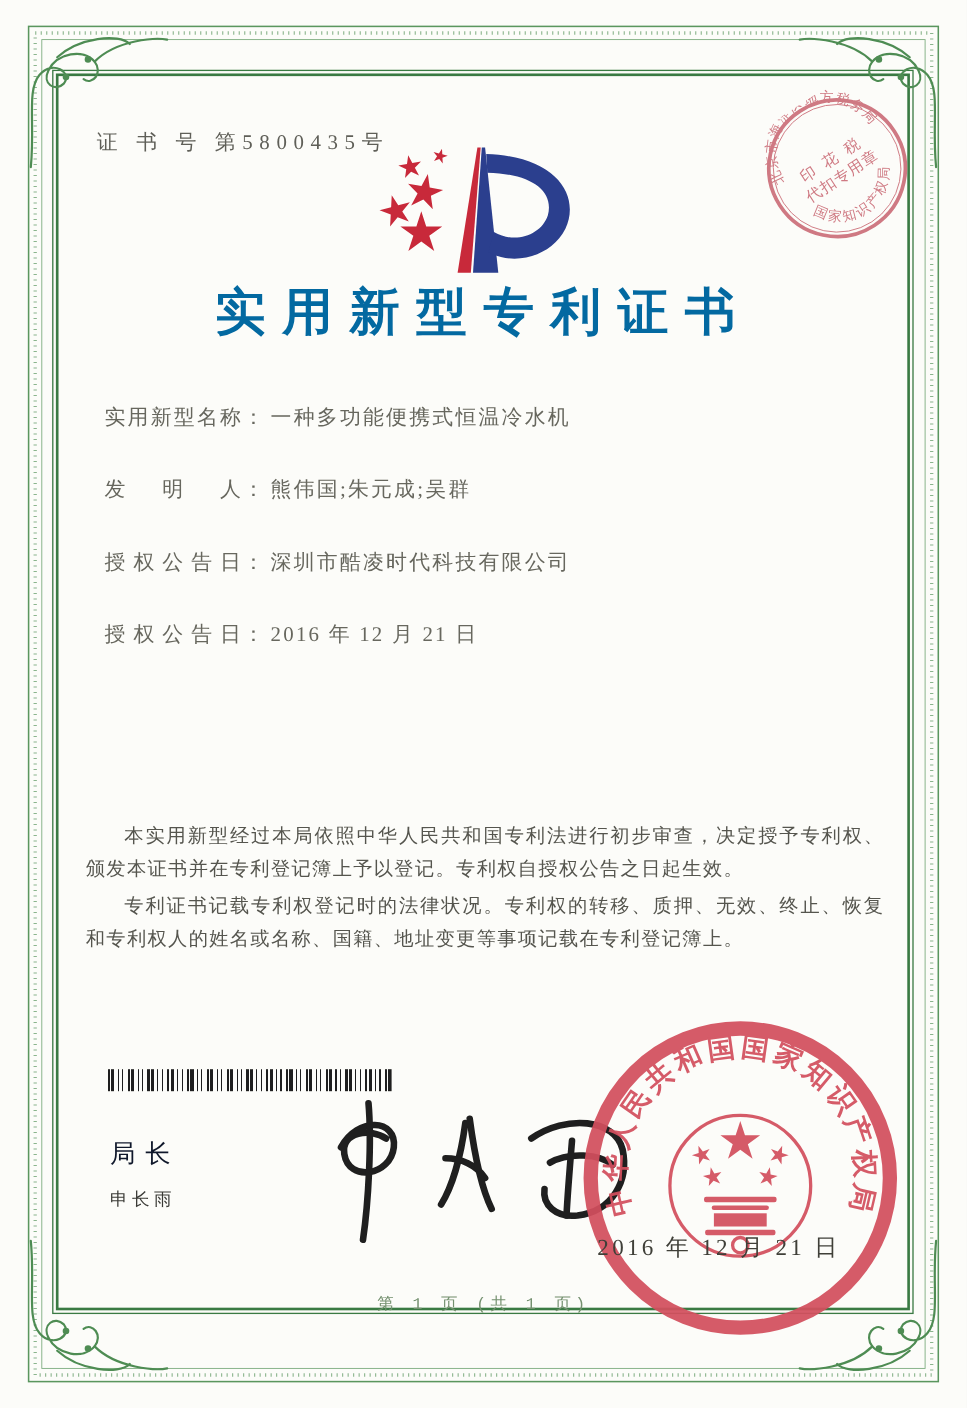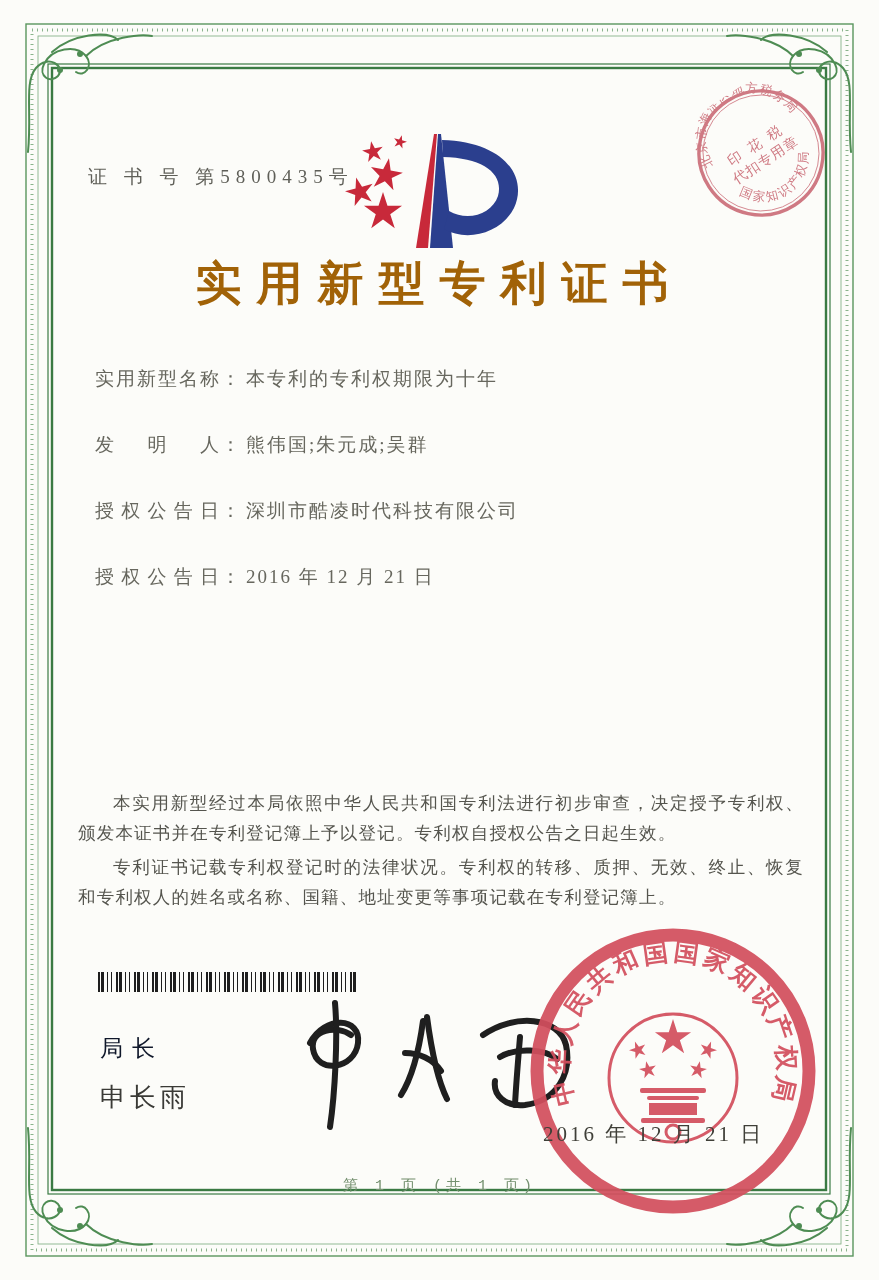--- a/index.html
+++ b/index.html
@@ -7,53 +7,52 @@
     position:relative;width:879px;height:1280px;margin:0 auto;
     background:#fcfcf9;overflow:hidden;
     font-family:"Liberation Serif","DejaVu Serif",serif;
   }
   
   .frame-svg{position:absolute;left:0;top:0;width:879px;height:1280px;pointer-events:none;}
   
   .cert-no{
     position:absolute;left:88px;top:116px;font-size:19px;letter-spacing:6px;
     color:#5f5f58;
-    margin-top:48px;
   }
   
   .logo{position:absolute;left:338px;top:130px;width:205px;height:120px;}
   
   .title{
     position:absolute;left:0;top:253px;width:100%;text-align:center;
-    font-size:46px;font-weight:600;letter-spacing:15px;color:#a16207;
+    font-size:46px;font-weight:600;letter-spacing:15px;color:#0369a1;
   }
   
   .fields{position:absolute;left:95px;top:366px;width:700px;}
   .field{height:66px;font-size:19px;color:#67675e;letter-spacing:2px;white-space:nowrap;}
   .field-label{display:inline-block;width:126px;text-align:justify;text-align-last:justify;vertical-align:top;}
   .field-colon{display:inline-block;margin-right:4px;}
   
   .body-text{
-    position:absolute;left:78px;top:788px;width:726px;
+    position:absolute;left:78px;top:744px;width:726px;
     font-size:17.5px;line-height:1.72;color:#55554e;letter-spacing:1.2px;
     text-align:justify;
   }
   .body-text p{margin:0 0 4px 0;text-indent:2em;}
   
   .barcode{
     position:absolute;left:98px;top:972px;width:258px;height:20px;
     background:repeating-linear-gradient(90deg,
       #1e1e1e 0px,#1e1e1e 2px,transparent 2px,transparent 3px,
       #1e1e1e 3px,#1e1e1e 6px,transparent 6px,transparent 9px,
       #1e1e1e 9px,#1e1e1e 10px,transparent 10px,transparent 13px,
       #1e1e1e 13px,#1e1e1e 14px,transparent 14px,transparent 18px);
   }
   
   .commissioner-title{position:absolute;left:100px;top:1033px;font-size:23px;letter-spacing:9px;color:#0f172a;}
-  .commissioner-name{position:absolute;left:100px;top:1080px;font-size:26px;letter-spacing:4px;color:#3a3a36;}
+  .commissioner-name{position:absolute;left:100px;top:1080px;font-size:16px;letter-spacing:4px;color:#3a3a36;}
   .signature{position:absolute;left:255px;top:995px;width:340px;height:140px;}
   
   .seal{position:absolute;left:528px;top:926px;width:290px;height:290px;opacity:.93;}
   .seal-date{
     position:absolute;left:543px;top:1120px;font-size:21px;letter-spacing:3px;color:#3f3f38;
   }
   
   .stamp{position:absolute;left:694px;top:86px;width:134px;height:134px;transform:rotate(-33deg);opacity:.88;}
   
   .footer{
@@ -102,21 +101,21 @@
     </g>
     <polygon points="96,4 99,4 90,118 78,118" fill="#c8293a"></polygon>
     <polygon points="100,4 103,4 115,118 92,118" fill="#2b3f8e"></polygon>
     <path d="M104,10 C168,12 190,48 176,78 C163,104 128,112 106,99 L111,81 C130,92 154,84 160,66 C166,44 146,28 105,27 Z" fill="#2b3f8e"></path>
   </svg>
 
   <div class="title">实用新型专利证书</div>
 
   <div class="fields">
     <div class="field">
-      <span class="field-label">实用新型名称</span><span class="field-colon">：</span><span>本专利的专利权期限为十年</span>
+      <span class="field-label">实用新型名称</span><span class="field-colon">：</span><span>一种多功能便携式恒温冷水机</span>
     </div>
     <div class="field">
       <span class="field-label">发明人</span><span class="field-colon">：</span><span>熊伟国;朱元成;吴群</span>
     </div>
     <div class="field">
       <span class="field-label">授权公告日</span><span class="field-colon">：</span><span>深圳市酷凌时代科技有限公司</span>
     </div>
     <div class="field">
       <span class="field-label">授权公告日</span><span class="field-colon">：</span><span>2016 年 12 月 21 日</span>
     </div>

